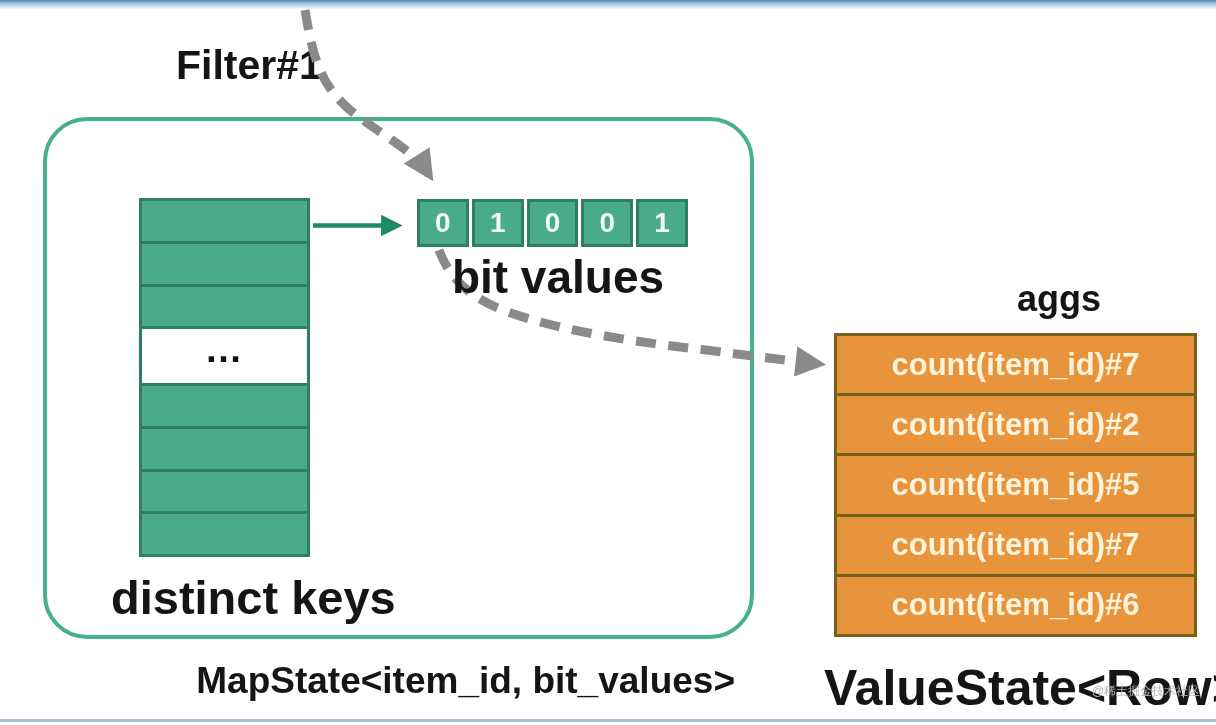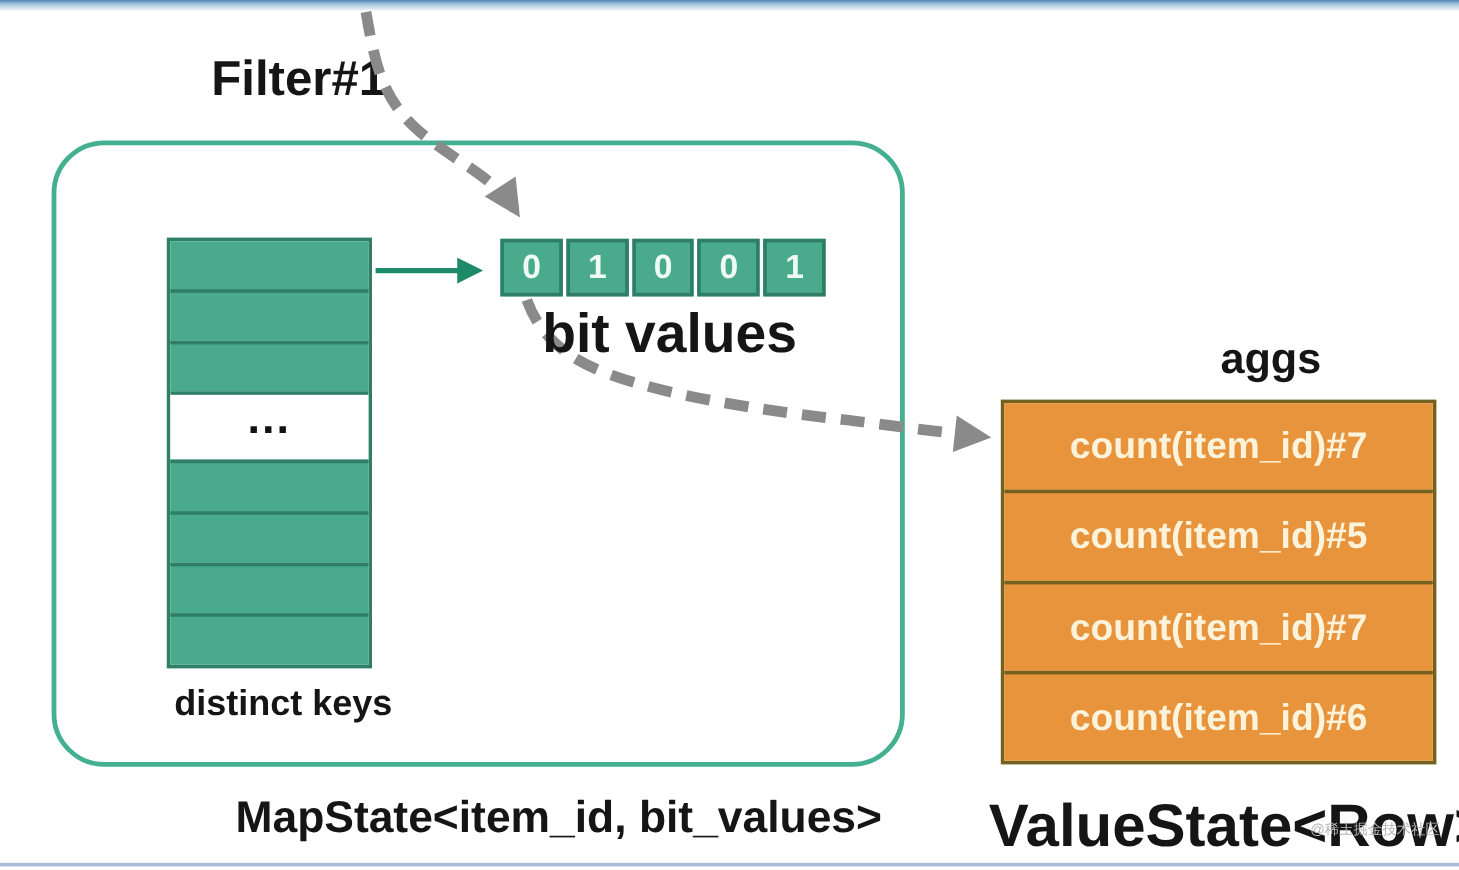--- a/index.html
+++ b/index.html
@@ -33,21 +33,21 @@
     border:3px solid var(--teal_border);display:flex;flex-direction:column;}
   .key-row{flex:1;background:var(--teal_fill);border-top:3px solid var(--teal_border);}
   .key-row:first-child{border-top:none;}
   .key-row-ellipsis{background:#ffffff;display:flex;align-items:center;justify-content:center;
     font-size:38px;font-weight:bold;color:#111;line-height:0;padding-bottom:14px;letter-spacing:2px;}
   .bit-array{position:absolute;left:417px;top:199px;width:271px;height:48px;display:flex;gap:3px;}
   .bit-cell{flex:1;background:var(--teal_fill);border:3px solid var(--teal_border);
     display:flex;align-items:center;justify-content:center;
     color:var(--bit_text);font-size:28px;font-weight:600;}
   .bit-values-label{left:418px;top:250px;width:280px;text-align:center;font-size:46px;}
-  .distinct-keys-label{left:111px;top:570px;width:250px;text-align:center;font-size:30px;}
+  .distinct-keys-label{left:111px;top:570px;width:250px;text-align:center;font-size:47px;}
   .map-caption{left:95px;top:660px;width:640px;text-align:right;font-size:37px;}
   .aggs-label{left:964px;top:278px;width:190px;text-align:center;font-size:36px;}
   .aggs-stack{position:absolute;left:834px;top:333px;width:357px;height:298px;
     border:3px solid var(--orange_border);display:flex;flex-direction:column;}
   .agg-row{flex:1;background:var(--orange_fill);border-top:3px solid var(--orange_border);
     display:flex;align-items:center;justify-content:center;
     color:var(--orange_text);font-size:31px;font-weight:600;}
   .agg-row:first-child{border-top:none;}
   .value-caption{left:824px;top:659px;width:360px;text-align:center;font-size:50px;}
   .watermark{position:absolute;left:1030px;top:683px;width:170px;text-align:right;
@@ -105,20 +105,21 @@
   <div class="label bit-values-label">bit values</div>
 
   <div class="label distinct-keys-label">distinct keys</div>
 
   <div class="label map-caption">MapState&lt;item_id, bit_values&gt;</div>
 
   <div class="label aggs-label">aggs</div>
 
   <div class="aggs-stack">
       <div class="agg-row">count(item_id)#7</div>
+      <div class="agg-row">count(item_id)#2</div>
       <div class="agg-row">count(item_id)#5</div>
       <div class="agg-row">count(item_id)#7</div>
       <div class="agg-row">count(item_id)#6</div>
     </div>
 
   <div class="label value-caption">ValueState&lt;Row&gt;</div>
 
   <div class="watermark">@稀土掘金技术社区</div>
 
   <div class="bottomline"></div>

